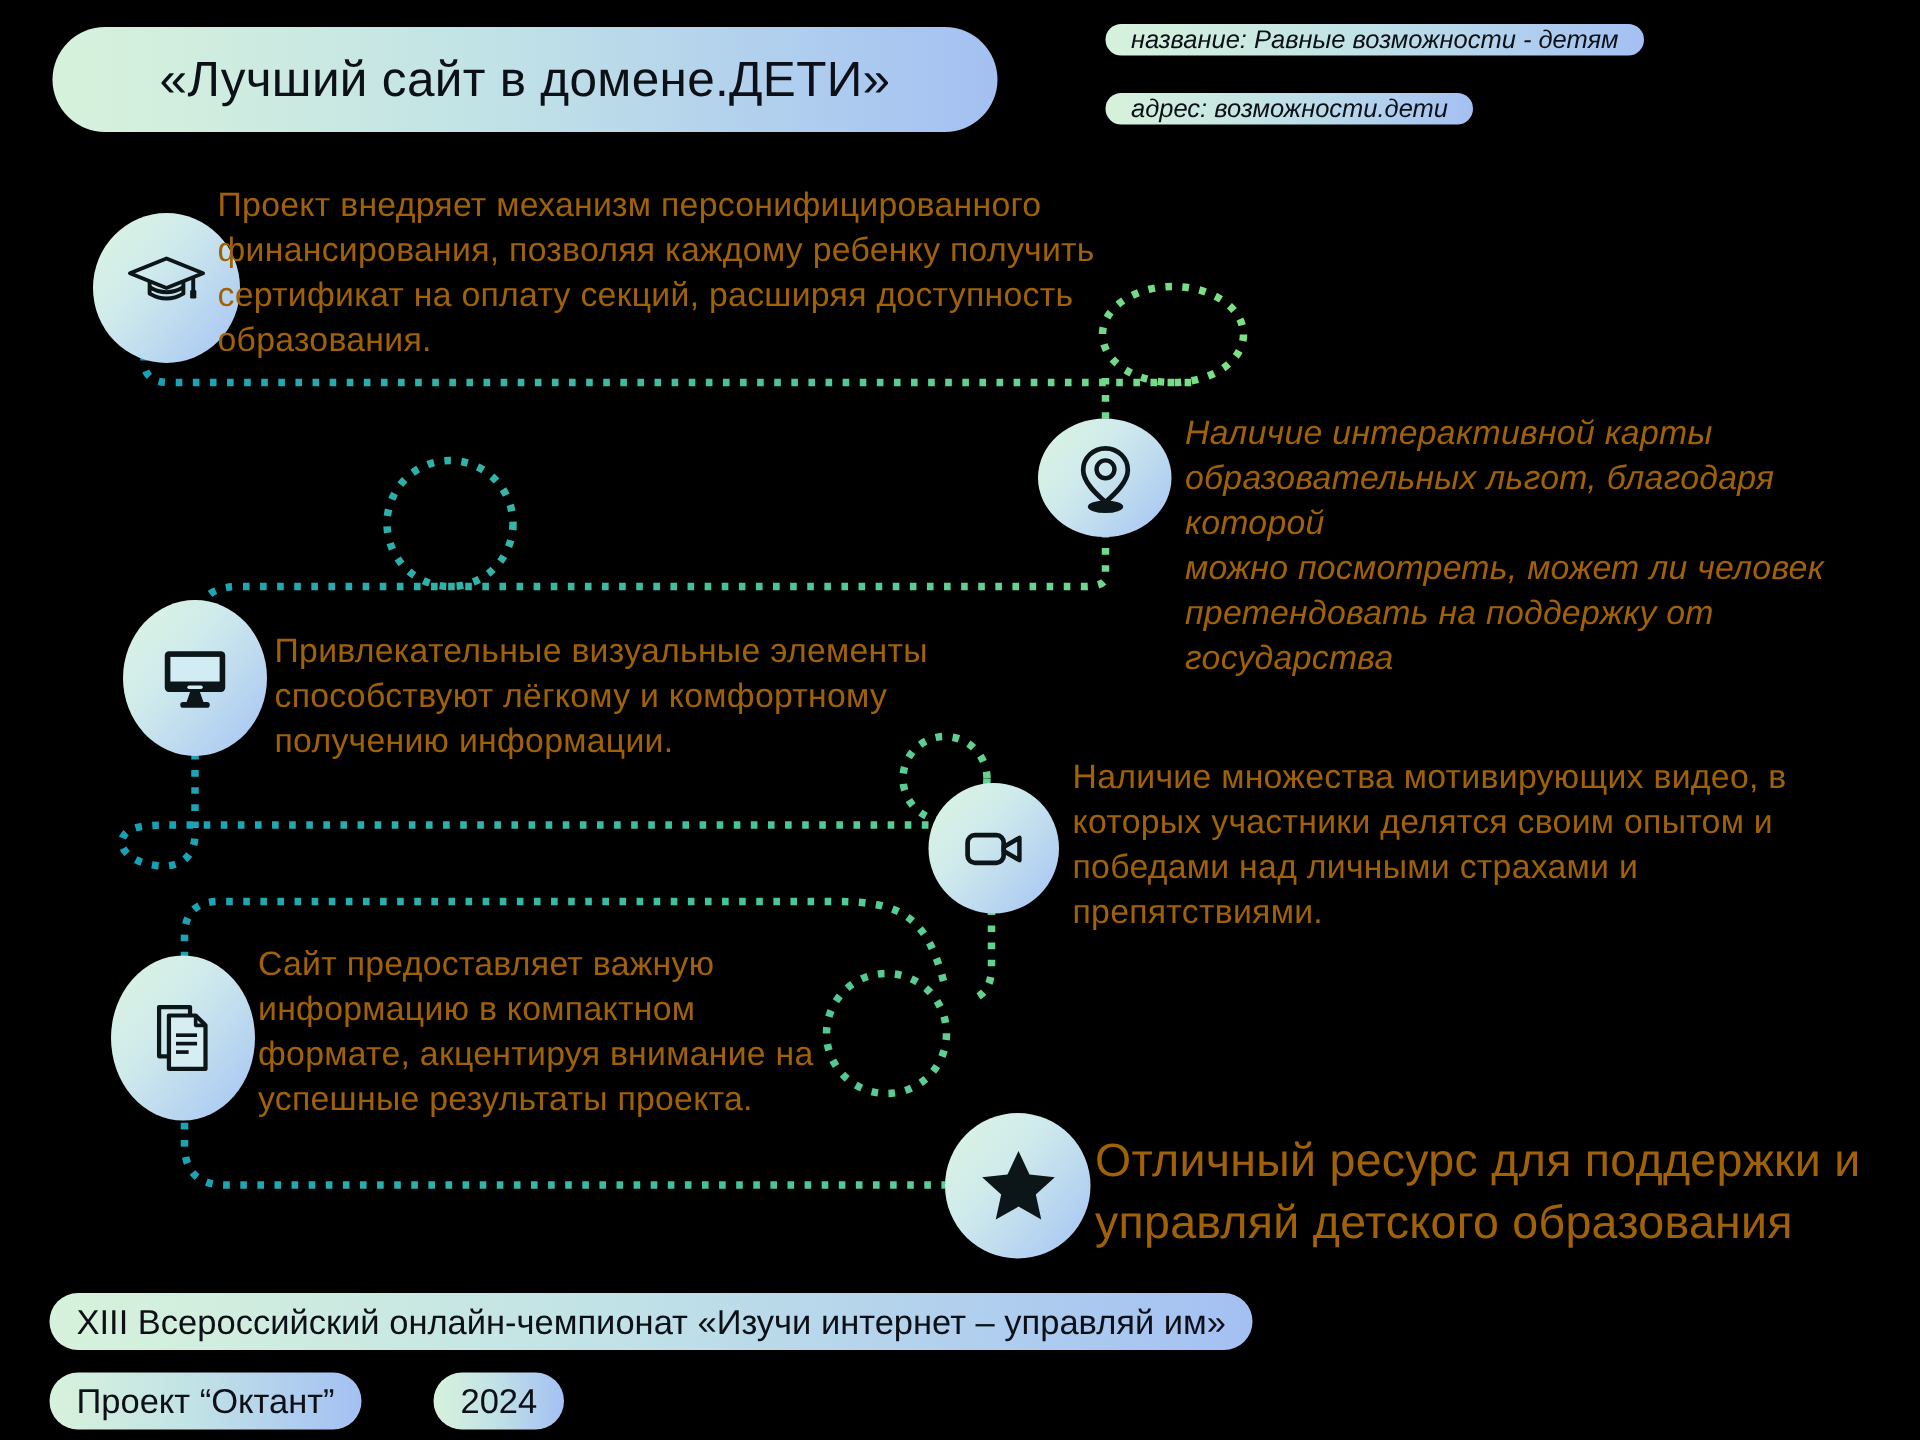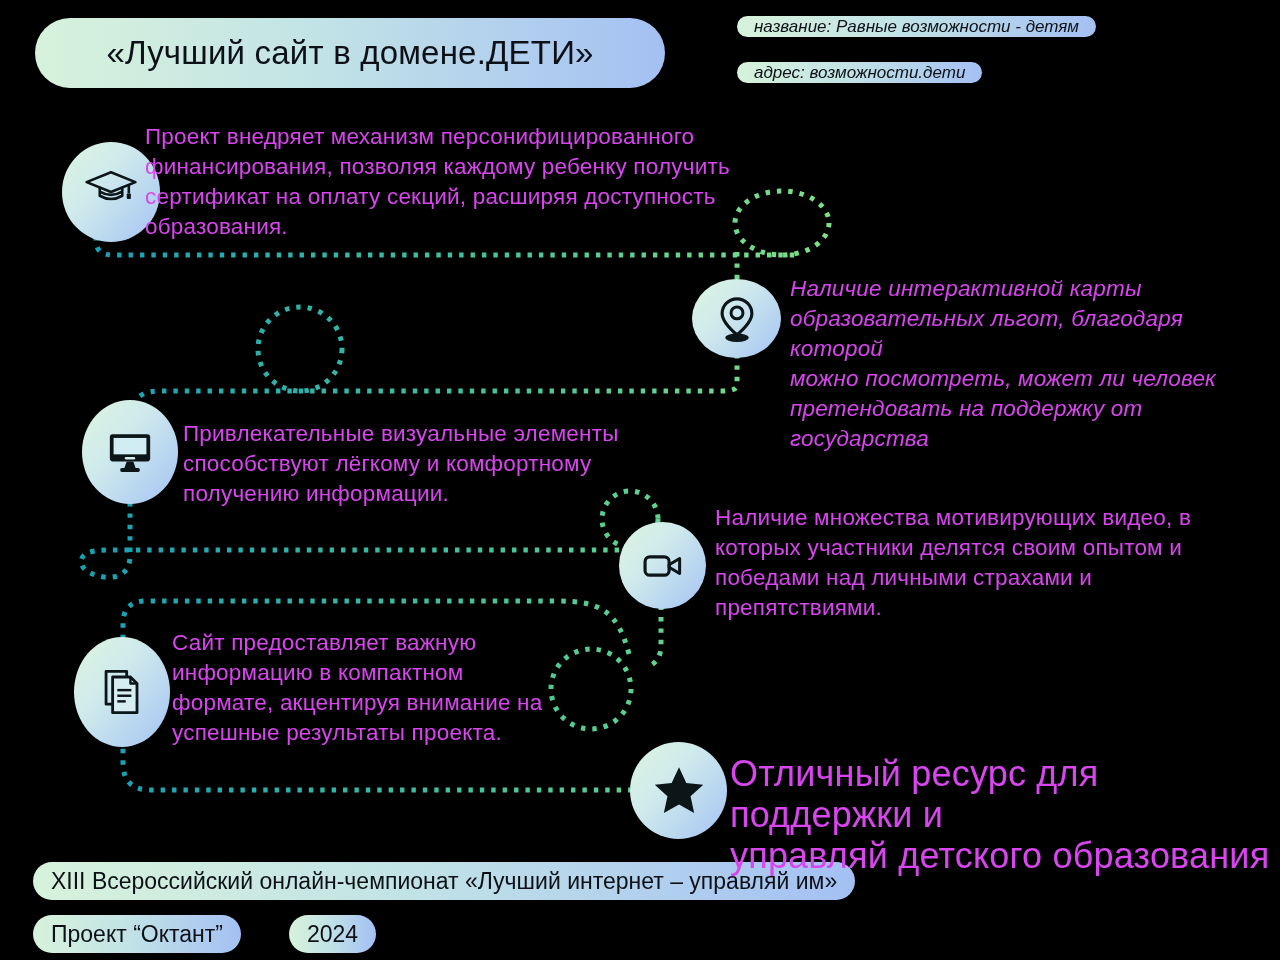--- a/index.html
+++ b/index.html
@@ -29,29 +29,29 @@
     border-radius:50%;
     background:linear-gradient(130deg,#dcf5e0 0%,#cfeaec 40%,#a4c3f4 100%);
   }
   .c1{left:62px;top:142px;width:98px;height:100px;}
   .c2{left:692px;top:279px;width:89px;height:79px;}
   .c3{left:82px;top:400px;width:96px;height:104px;}
   .c4{left:619px;top:522px;width:87px;height:87px;}
   .c5{left:74px;top:637px;width:96px;height:110px;}
   .c6{left:630px;top:742px;width:97px;height:97px;}
   .feature-text{
-    position:absolute;z-index:2;color:#d946ef;font-size:22.5px;line-height:30px;
+    position:absolute;z-index:2;color:#a16207;font-size:22.5px;line-height:30px;
     letter-spacing:.2px;
   }
   .t1{left:145px;top:122px;}
   .t2{left:790px;top:274px;font-style:italic;}
   .t3{left:183px;top:419px;}
   .t4{left:715px;top:503px;}
   .t5{left:172px;top:628px;}
-  .t6{left:730px;top:753px;font-size:36px;line-height:41px;}
+  .t6{left:730px;top:753px;font-size:31px;line-height:41px;}
 </style>
 </head>
 <body>
 
 <div class="canvas">
 
   <svg class="path-layer" width="1280" height="960" viewBox="0 0 1280 960">
     <defs>
       <linearGradient id="pg" gradientUnits="userSpaceOnUse" x1="100" y1="0" x2="820" y2="0">
         <stop offset="0" stop-color="#17a1b6"></stop>
@@ -159,17 +159,17 @@
   <div class="icon-circle c6">
     <svg width="66" height="66" viewBox="0 0 64 64">
       <polygon fill="#0c1619" points="32,9 39.1,24.2 55.5,26 43.2,37.1 46.7,53.4 32,45 17.3,53.4 20.8,37.1 8.5,26 24.9,24.2"></polygon>
     </svg>
   </div>
   <div class="feature-text t6">
     <div>Отличный ресурс для поддержки и</div>
     <div>управляй детского образования</div>
   </div>
 
-  <div class="pill footer-pill champ-pill">XIII Всероссийский онлайн-чемпионат «Лучший интернет – управляй им»</div>
+  <div class="pill footer-pill champ-pill">XIII Всероссийский онлайн-чемпионат «Изучи интернет – управляй им»</div>
   <div class="pill footer-pill team-pill">Проект “Октант”</div>
   <div class="pill footer-pill year-pill">2024</div>
 
 </div>
 
 </body></html>

